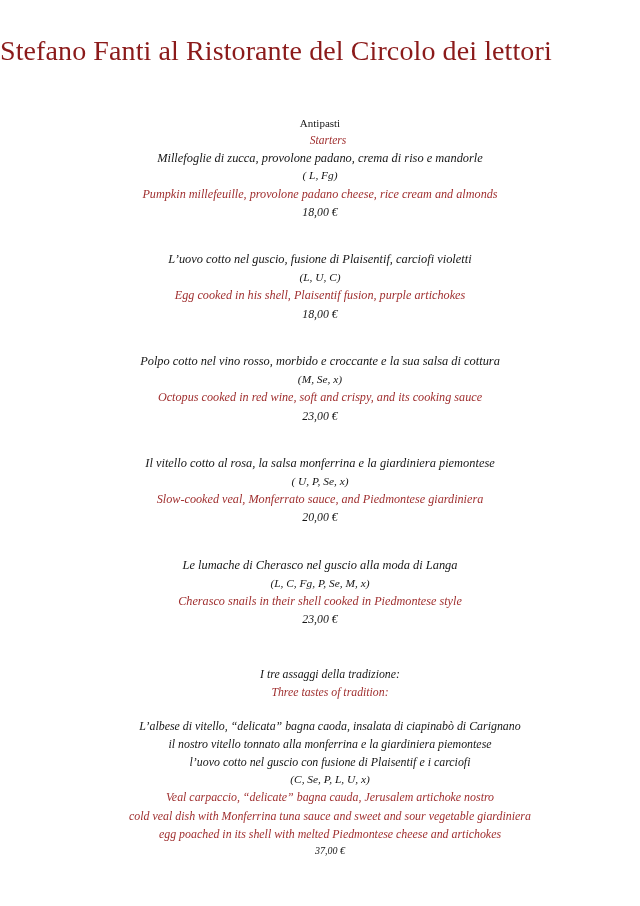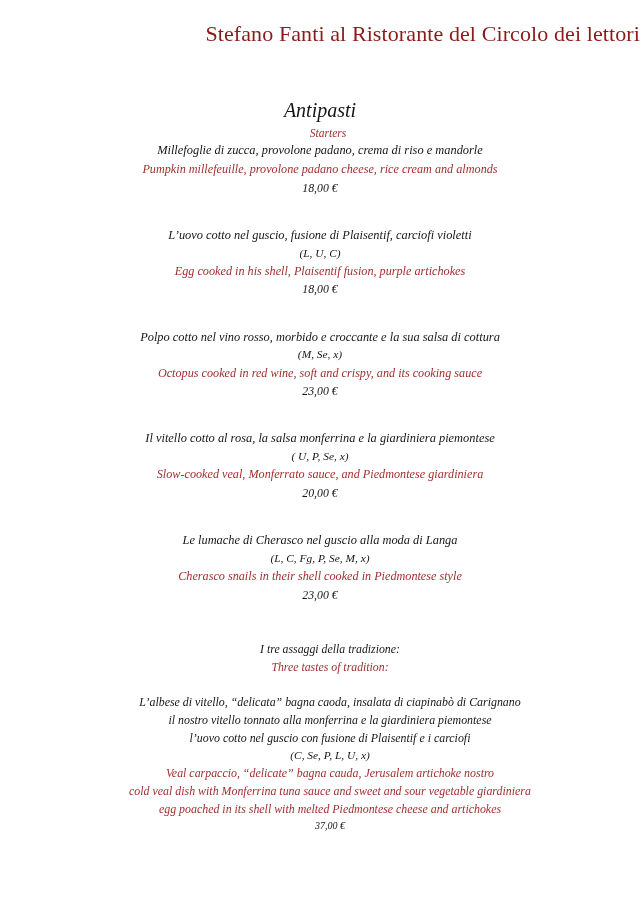--- a/index.html
+++ b/index.html
@@ -18,40 +18,39 @@
   .page {
     width: 640px;
     height: 906px;
     box-sizing: border-box;
     padding: 0;
     position: relative;
   }
 
   
   .menu-title {
-    text-align: right;
+    text-align: left;
     color: #8b1a1a;
-    font-size: 22px;
+    font-size: 28px;
     font-weight: 400;
     font-style: normal;
     letter-spacing: 0.1px;
     margin: 0;
-    padding-top: 20px;
+    padding-top: 33px;
     line-height: 1.25;
     font-family: "Liberation Serif", "DejaVu Serif", serif;
   }
 
   
   .section-head {
     text-align: center;
     margin-top: 48px;
   }
   .section-name {
-    font-style: italic;
-    font-size: 20px;
+    font-size: 11px;
     color: #161616;
     line-height: 1.45;
   }
   .section-sub {
     font-style: italic;
     font-size: 11.5px;
     color: #a03030;
     line-height: 1.45;
     padding-left: 16px;
   }
@@ -143,20 +142,21 @@
 
   <div class="section-head">
     <div class="section-name">Antipasti</div>
     <div class="section-sub">Starters</div>
   </div>
 
   <div class="dish-list">
 
     <div class="dish">
       <div class="dish-name">Millefoglie di zucca, provolone padano, crema di riso e mandorle</div>
+      <div class="dish-allergens">( L, Fg)</div>
       <div class="dish-translation">Pumpkin millefeuille, provolone padano cheese, rice cream and almonds</div>
       <div class="dish-price">18,00 €</div>
     </div>
 
     <div class="dish">
       <div class="dish-name">L’uovo cotto nel guscio, fusione di Plaisentif, carciofi violetti</div>
       <div class="dish-allergens">(L, U, C)</div>
       <div class="dish-translation">Egg cooked in his shell, Plaisentif fusion, purple artichokes</div>
       <div class="dish-price">18,00 €</div>
     </div>

